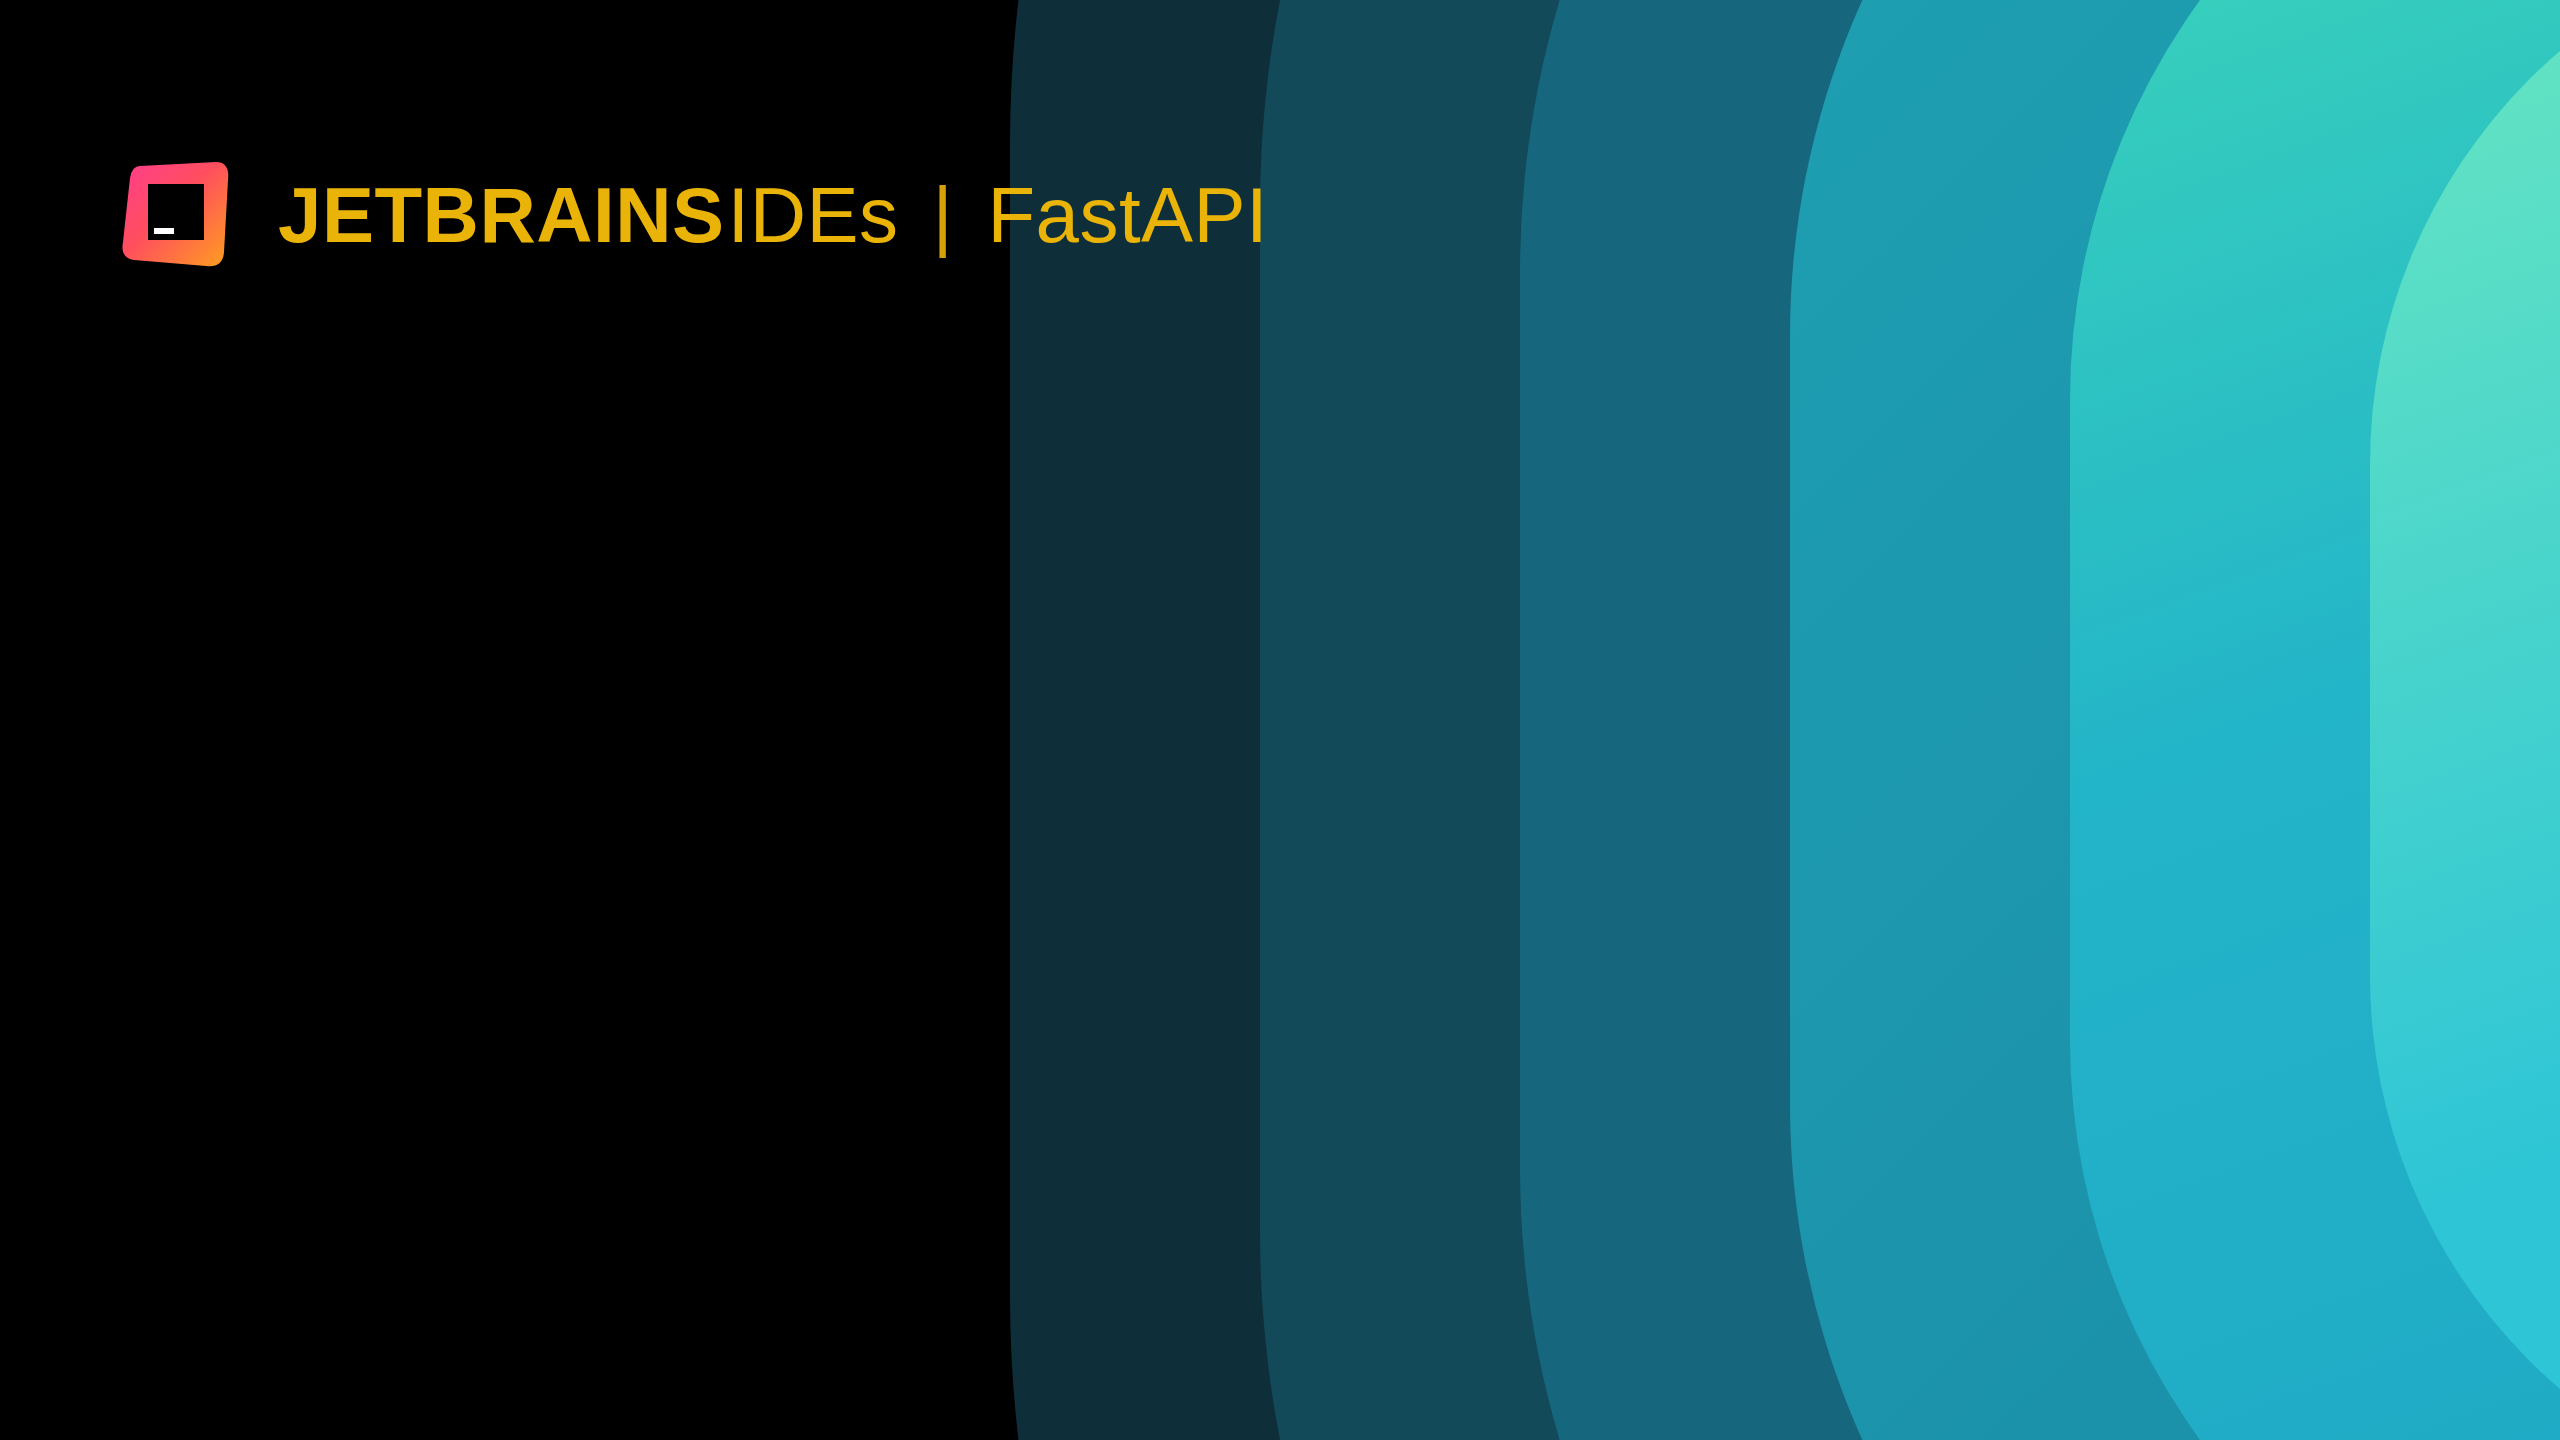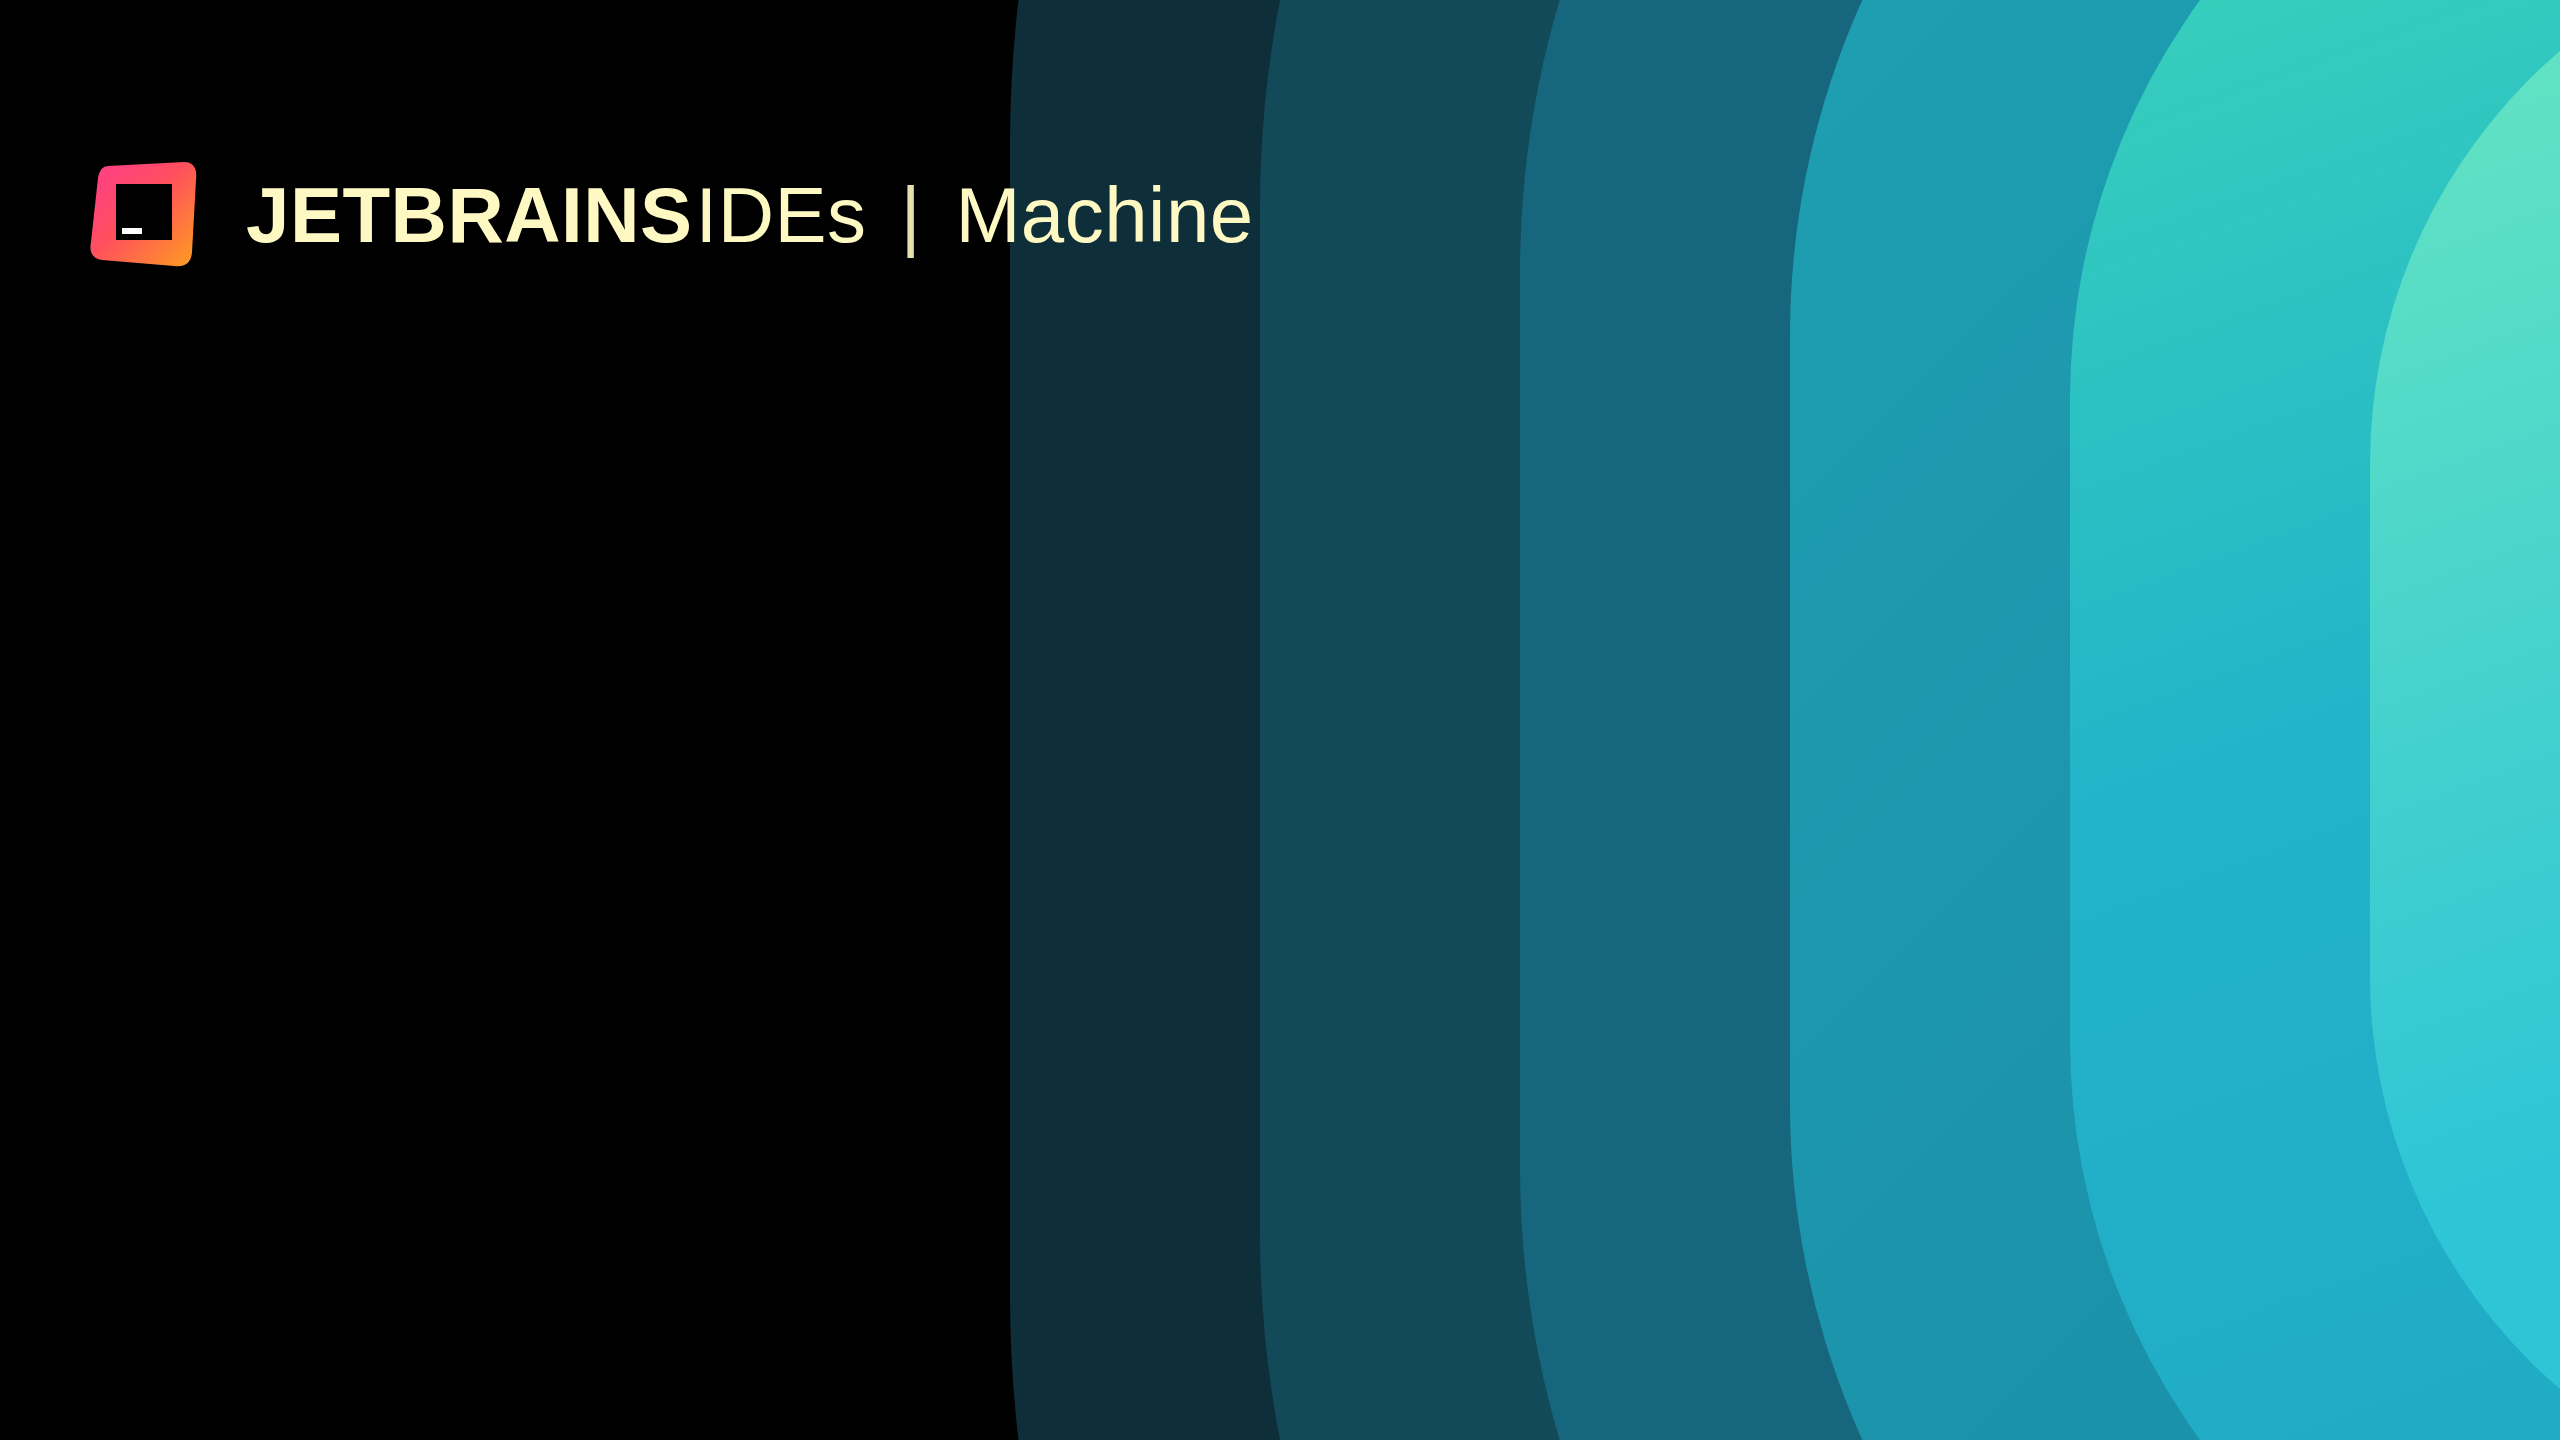--- a/index.html
+++ b/index.html
@@ -57,22 +57,22 @@
     width: 1600px; height: 1600px;
     top: 50%; left: 2370px;
     margin-top: -800px;
     background: linear-gradient(160deg, #6ae7c0 0%, #2ec5d6 60%);
   }
 
   
   .content {
     position: relative;
     z-index: 2;
-    padding: 160px 0 0 88px;
-    color: #fef9c3;
+    padding: 160px 0 0 120px;
+    color: #eab308;
   }
 
   .brand-row {
     display: flex;
     align-items: center;
     gap: 48px;
   }
 
   .logo-mark {
     width: 110px;
@@ -132,18 +132,18 @@
         <rect x="28" y="24" width="56" height="56" fill="#000"></rect>
 
         <rect x="34" y="68" width="20" height="6" fill="#fff"></rect>
       </svg>
     </span>
 
     <span class="brand-text">
       <span class="brand-jet">JETBRAINS</span>
       <span class="brand-ides">IDEs</span>
       <span class="brand-sep">|</span>
-      <span class="brand-prod">Machine</span>
+      <span class="brand-prod">FastAPI</span>
     </span>
   </div>
 
 
 </div>
 
 </body></html>

